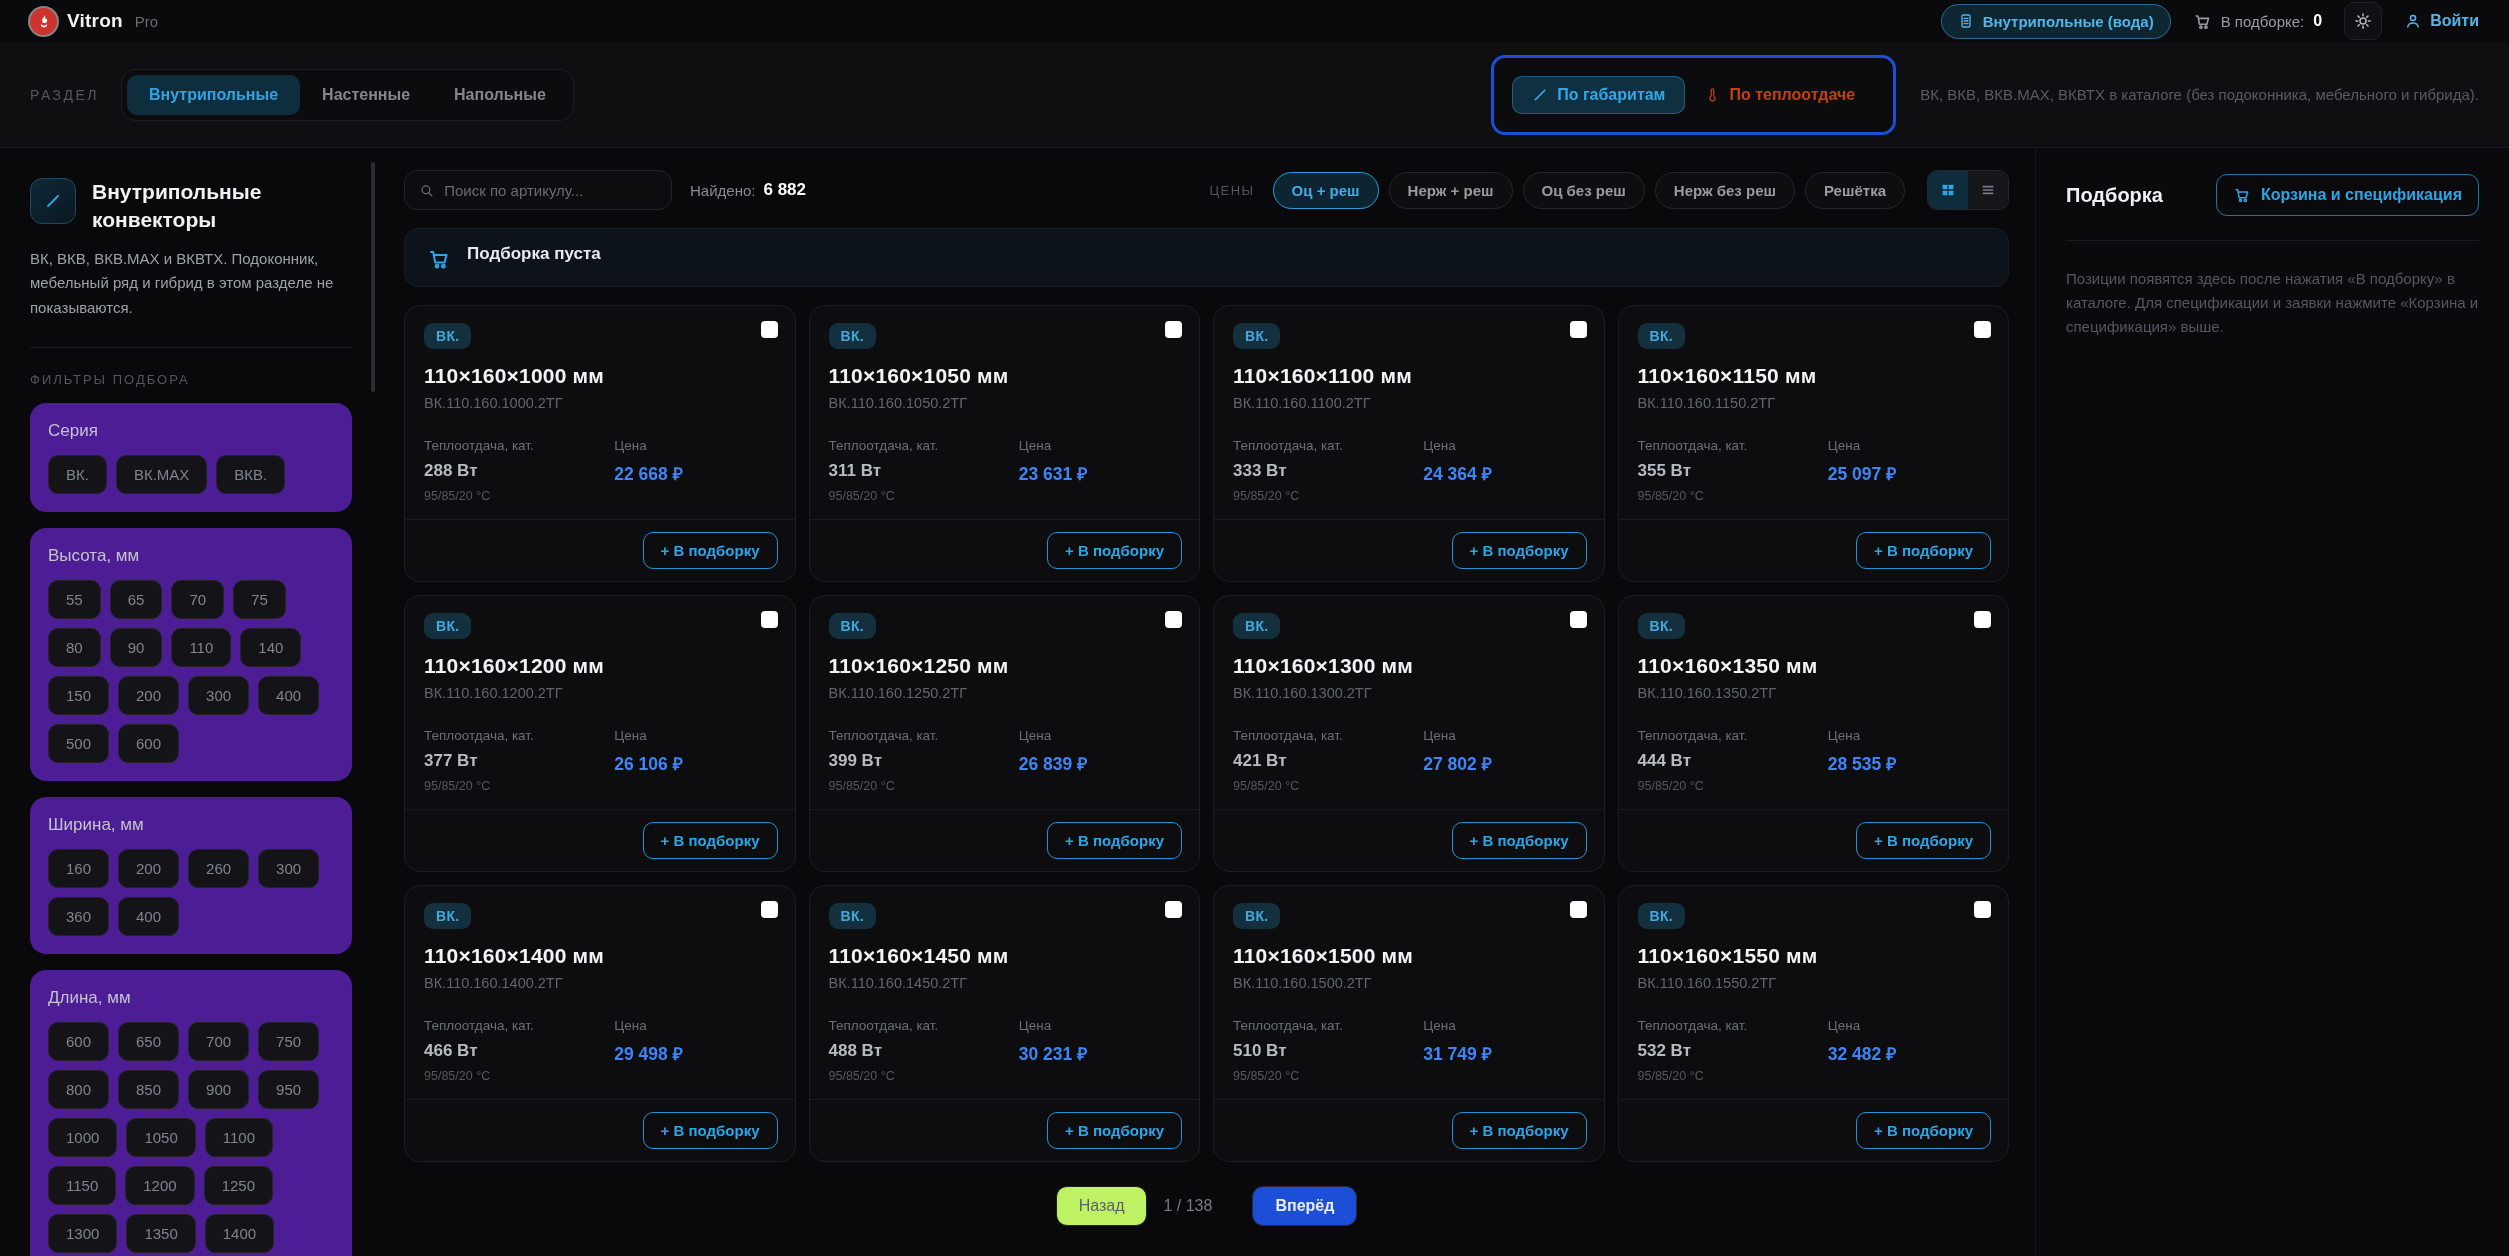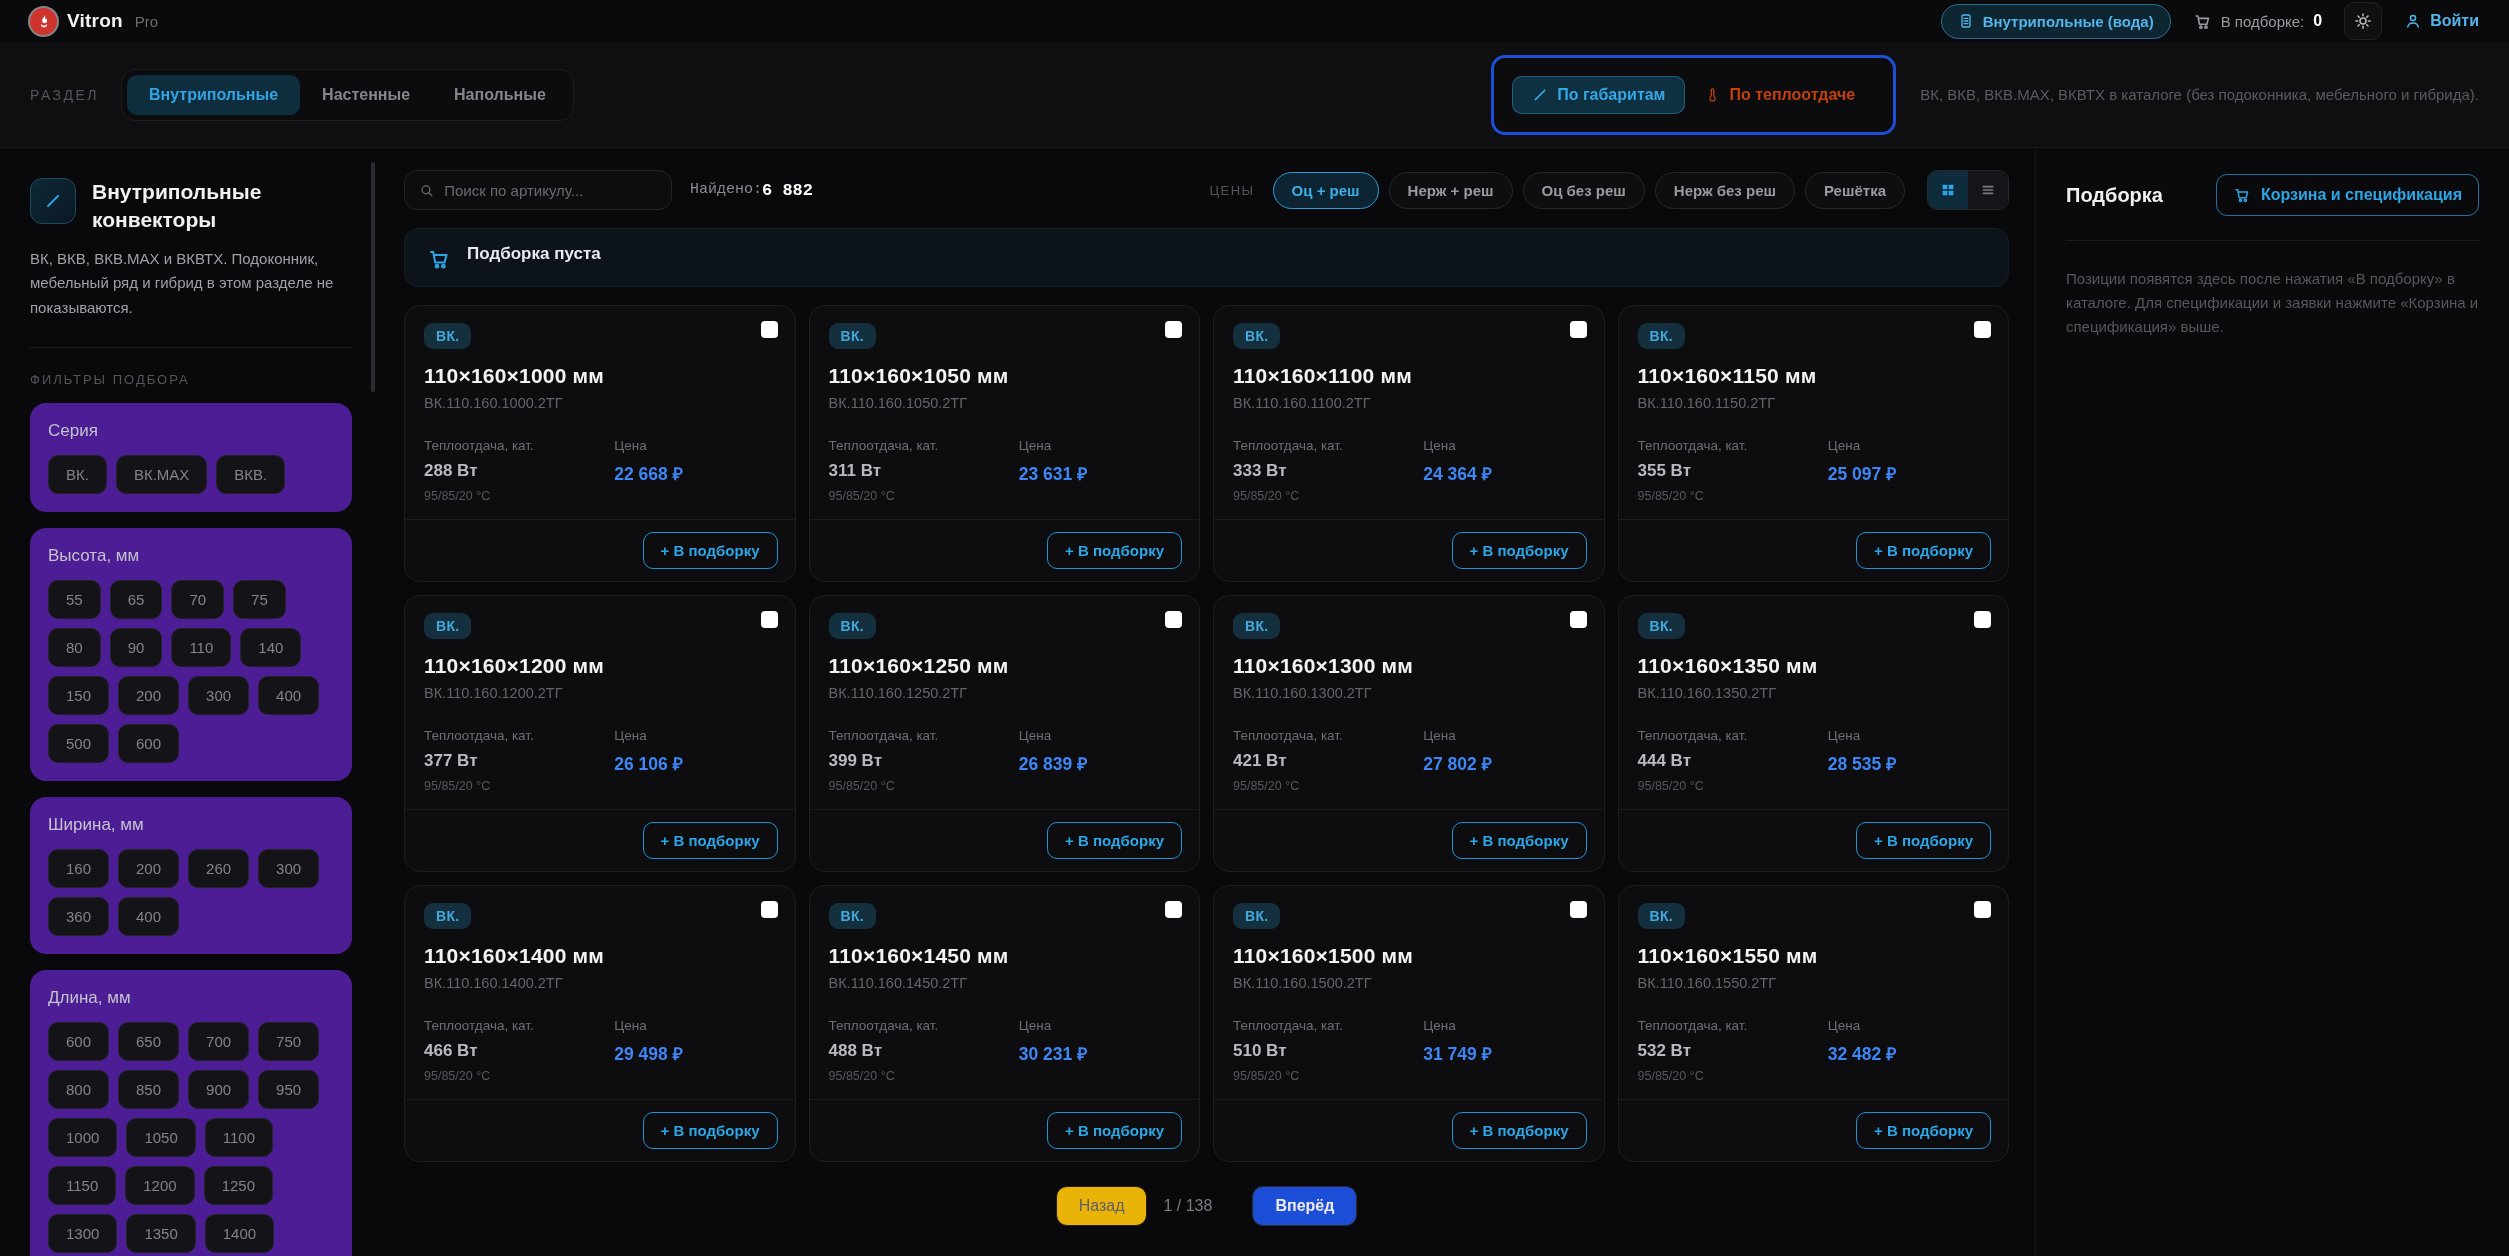--- a/index.html
+++ b/index.html
@@ -53,21 +53,21 @@
   .filter-title { font-size:17px; color:#c4c4cc; margin-bottom:14px; }
   .chips { display:flex; flex-wrap:wrap; gap:9px; }
   .chip { padding:10px 17px; min-width:52px; text-align:center; border:1px solid #232329; border-radius:10px; background:#141418; color:#83838c; font-size:15px; cursor:pointer; }
 
   
   .main { flex:1; padding:22px 26px 0 26px; display:flex; flex-direction:column; min-width:0; }
   .toolbar { display:flex; align-items:center; gap:18px; }
   .search { width:268px; height:40px; border:1px solid #232329; border-radius:13px; background:#0d0d10; display:flex; align-items:center; gap:10px; padding:0 14px; }
   .search input { background:transparent; border:none; outline:none; color:#c8c8d0; font-size:15px; width:100%; font-family:"Liberation Sans",sans-serif; }
   .search input::placeholder { color:#6a6a72; }
-  .found { display:flex; align-items:flex-start; gap:0;font-family:Liberation Mono, monospace; }
+  .found { display:flex; align-items:center; gap:8px; }
   .found-label { color:#8a8a92; font-size:15px; }
   .found-value { color:#ffffff; font-size:17px; font-weight:bold; }
   .toolbar-spacer { flex:1; }
   .prices-label { font-size:13px; letter-spacing:1.5px; color:#55555d; }
   .pchips { display:flex; gap:10px; align-items:center; }
   .pchip { padding:9px 18px; border-radius:19px; border:1px solid #26262c; background:#0e0e11; color:#9a9aa2; font-size:15px; font-weight:600; cursor:pointer; white-space:nowrap; }
   .pchip.active { border:1.5px solid #2c9bd8; background:#0d2532; color:#3fade6; }
   .viewtoggle { display:flex; border:1px solid #26262c; border-radius:10px; overflow:hidden; margin-left:4px; }
   .vseg { width:40px; height:38px; display:flex; align-items:center; justify-content:center; cursor:pointer; background:#15151a; color:#7a7a84; }
   .vseg.active { background:#0e2c3c; color:#2ea5e5; }
@@ -88,21 +88,21 @@
   .meta-col { flex:1.18; }
   .meta-col + .meta-col { flex:1; }
   .m-label { font-size:13.5px; color:#6d6d76; }
   .m-value { margin-top:8px; font-size:17px; color:#b9b9c2; font-weight:600; }
   .m-sub { margin-top:8px; font-size:12.5px; color:#57575f; }
   .m-price { margin-top:8px; font-size:17.5px; color:#3e86f5; font-weight:bold; }
   .card-foot { border-top:1px solid #1a1a20; padding:12px 17px; display:flex; justify-content:flex-end; }
   .add-btn { background:transparent; border:1.5px solid #1f93d6; border-radius:10px; padding:9px 17px; color:#2ba6e6; font-size:15px; font-weight:bold; cursor:pointer; font-family:"Liberation Sans",sans-serif; }
 
   .pagination { margin-top:16px; padding:8px 0 14px 0; display:flex; justify-content:center; align-items:center; gap:16px; }
-  .pg-btn { padding:10px 22px; border-radius:11px; border:1px solid #1f1f25; background:#eab308; color:#5f5f68; font-size:16px; cursor:pointer; }
+  .pg-btn { padding:10px 22px; border-radius:11px; border:1px solid #1f1f25; background:#bef264; color:#5f5f68; font-size:16px; cursor:pointer; }
   .pg-btn.next { border:1px solid #2a2a31; background:#1d4ed8; color:#ececf0; font-weight:600;margin-left:24px; }
   .pg-info { color:#7a7a84; font-size:16px; }
 
   
   .rightpanel { width:474px; flex:none; border-left:1px solid #17171b; padding:26px 30px 0 30px; background:#0a0a0d; }
   .rp-head { display:flex; align-items:center; justify-content:space-between; }
   .rp-title { font-size:20px; font-weight:bold; color:#f0f0f4; }
   .rp-cart-btn { display:flex; align-items:center; gap:10px; border:1px solid #2273a3; border-radius:11px; background:transparent; padding:11px 16px; color:#2ba6e6; font-size:16px; font-weight:600; cursor:pointer; font-family:"Liberation Sans",sans-serif; }
   .rp-divider { border-top:1px solid #1b1b20; margin-top:24px; }
   .rp-empty { margin-top:26px; color:#56565f; font-size:15px; line-height:1.6; }

